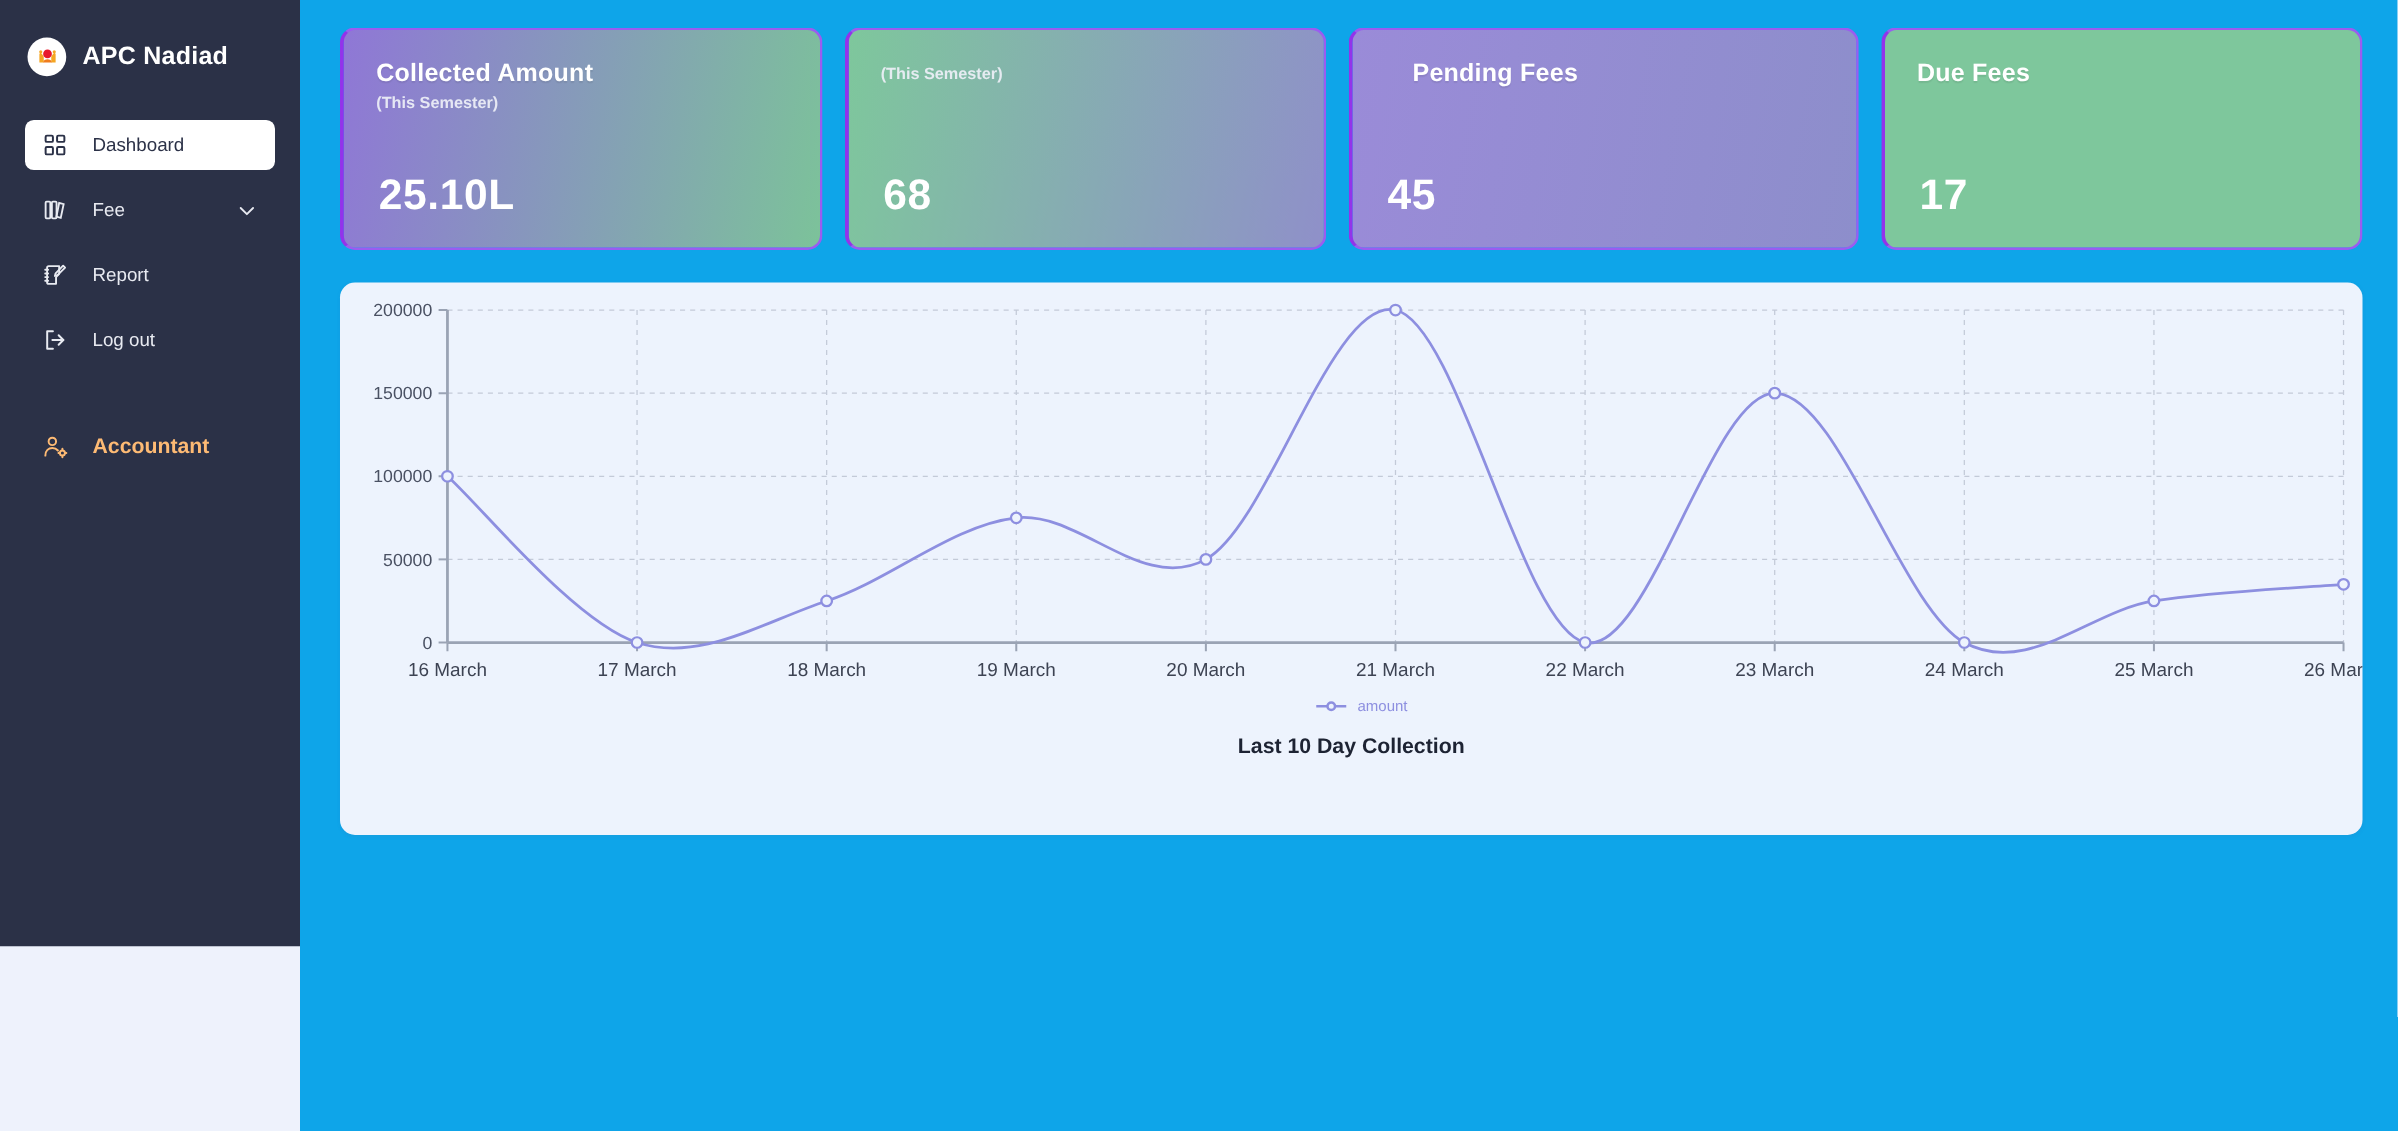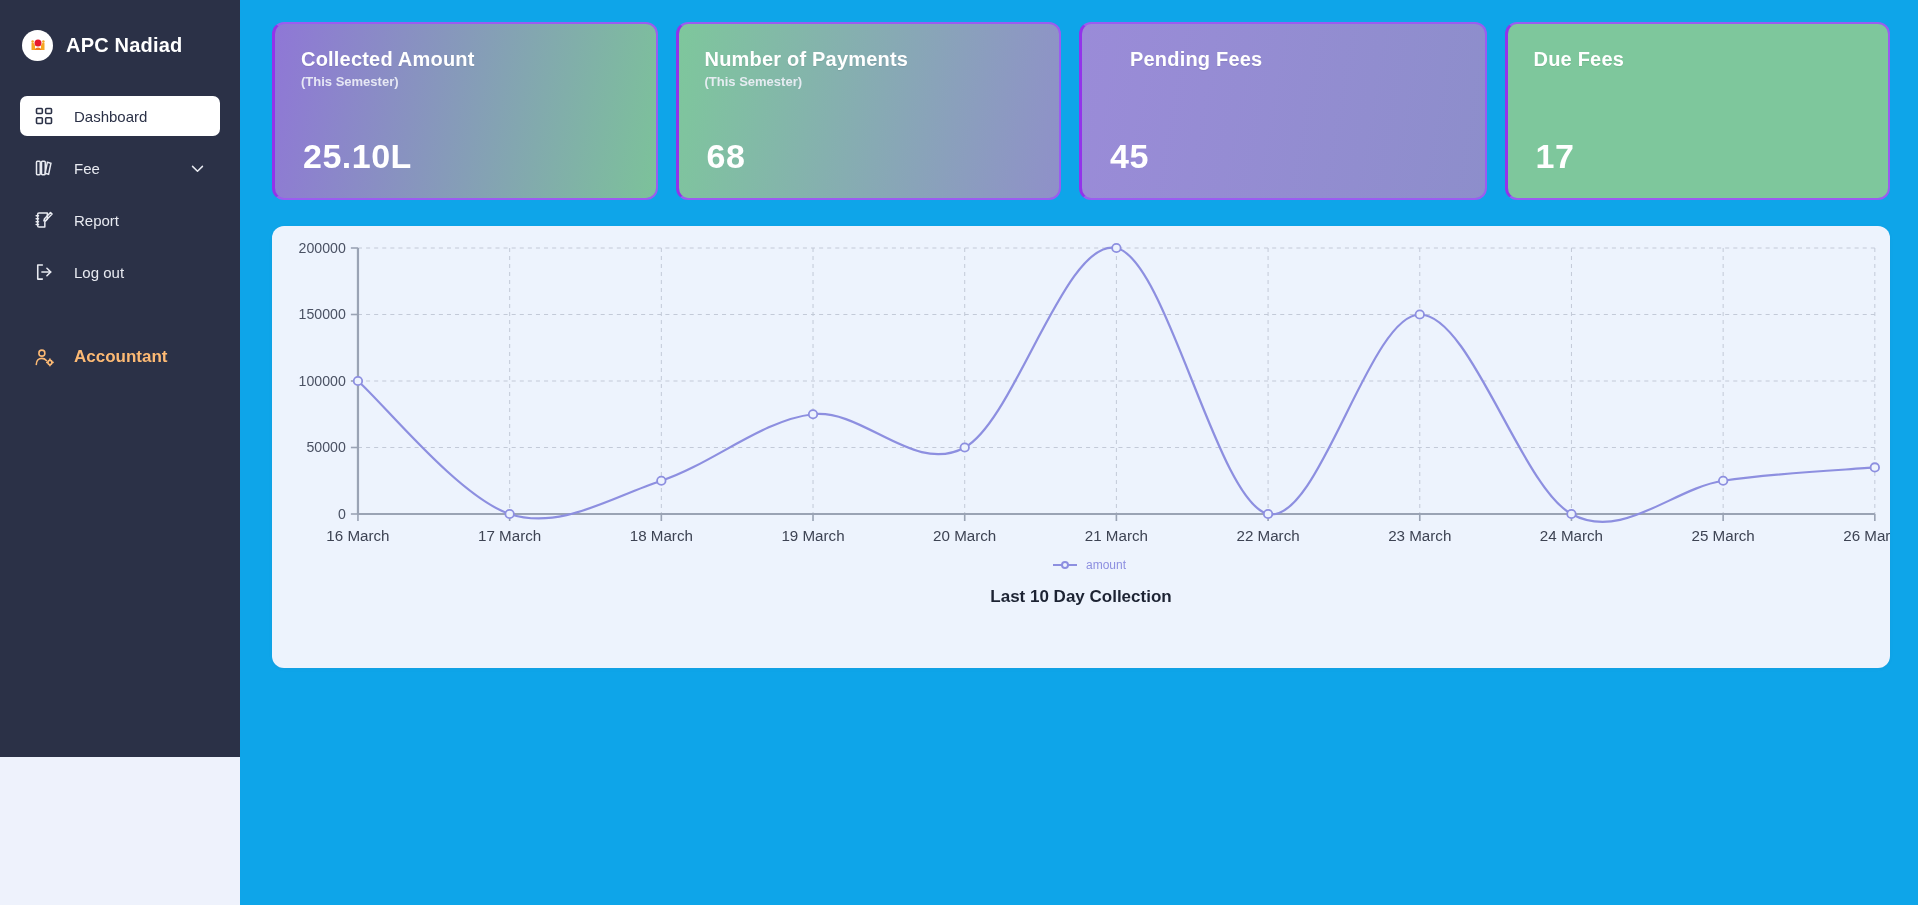--- a/index.html
+++ b/index.html
@@ -249,21 +249,20 @@
 
     <section class="cards">
 
       <div class="card" id="card0" style="background: linear-gradient(100deg, rgb(143, 119, 214) 0%, rgb(124, 194, 154) 100%); border-left-color: rgb(147, 51, 234);">
         <div class="card-title">Collected Amount</div>
         <div class="card-sub">(This Semester)</div>
         <div class="card-value">25.10L</div>
       </div>
 
       <div class="card" id="card1" style="background: linear-gradient(100deg, rgb(126, 199, 156) 0%, rgb(143, 144, 201) 100%); border-left-color: rgb(147, 51, 234);">
-        <div class="card-title">Number of Payments</div>
         <div class="card-sub">(This Semester)</div>
         <div class="card-value">68</div>
       </div>
 
       <div class="card" id="card2" style="background: linear-gradient(100deg, rgb(154, 139, 216) 0%, rgb(141, 142, 203) 100%); border-left-color: rgb(147, 51, 234); padding-left: 48px;">
         <div class="card-title">Pending Fees</div>
         <div class="card-sub"></div>
         <div class="card-value">45</div>
       </div>
 

